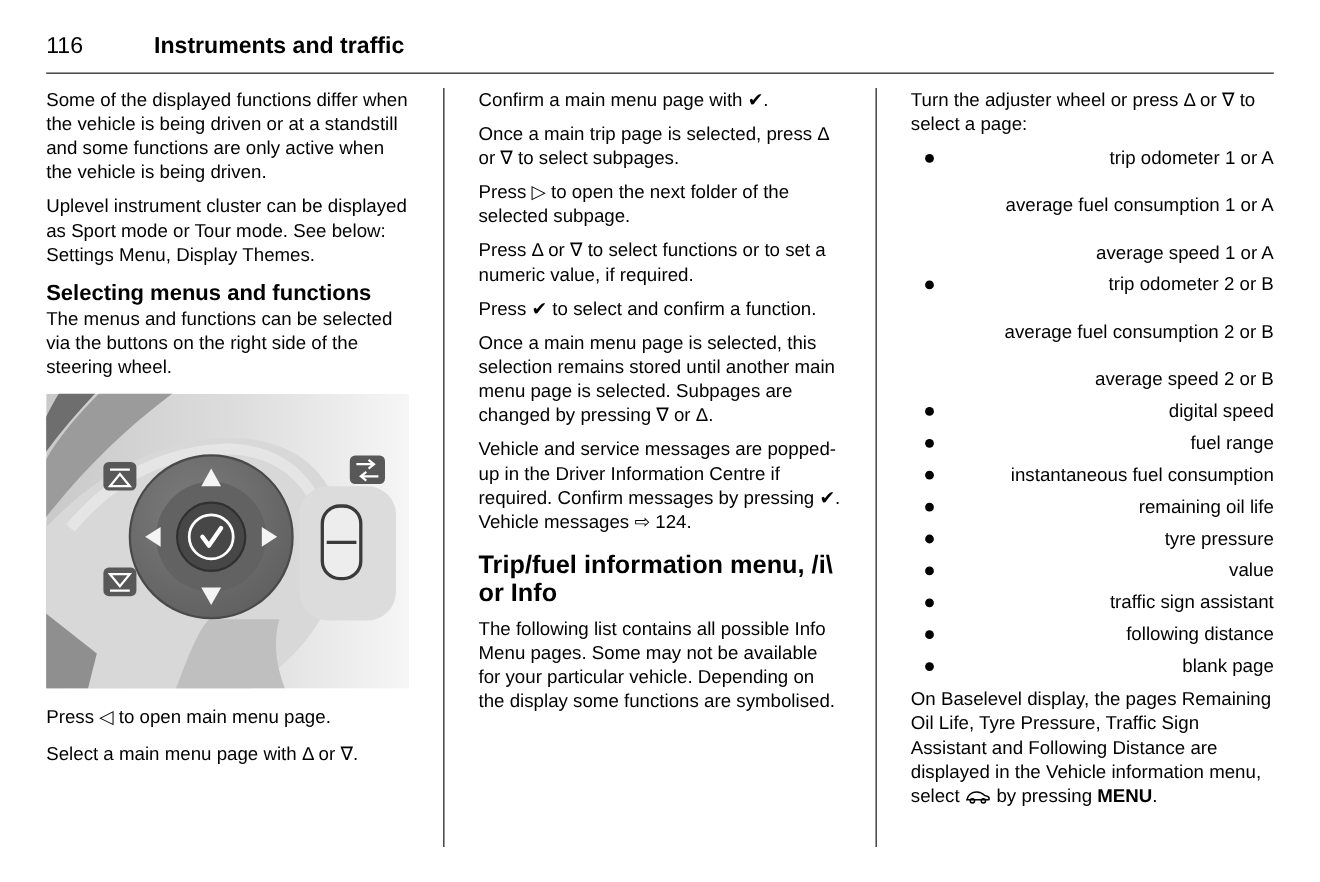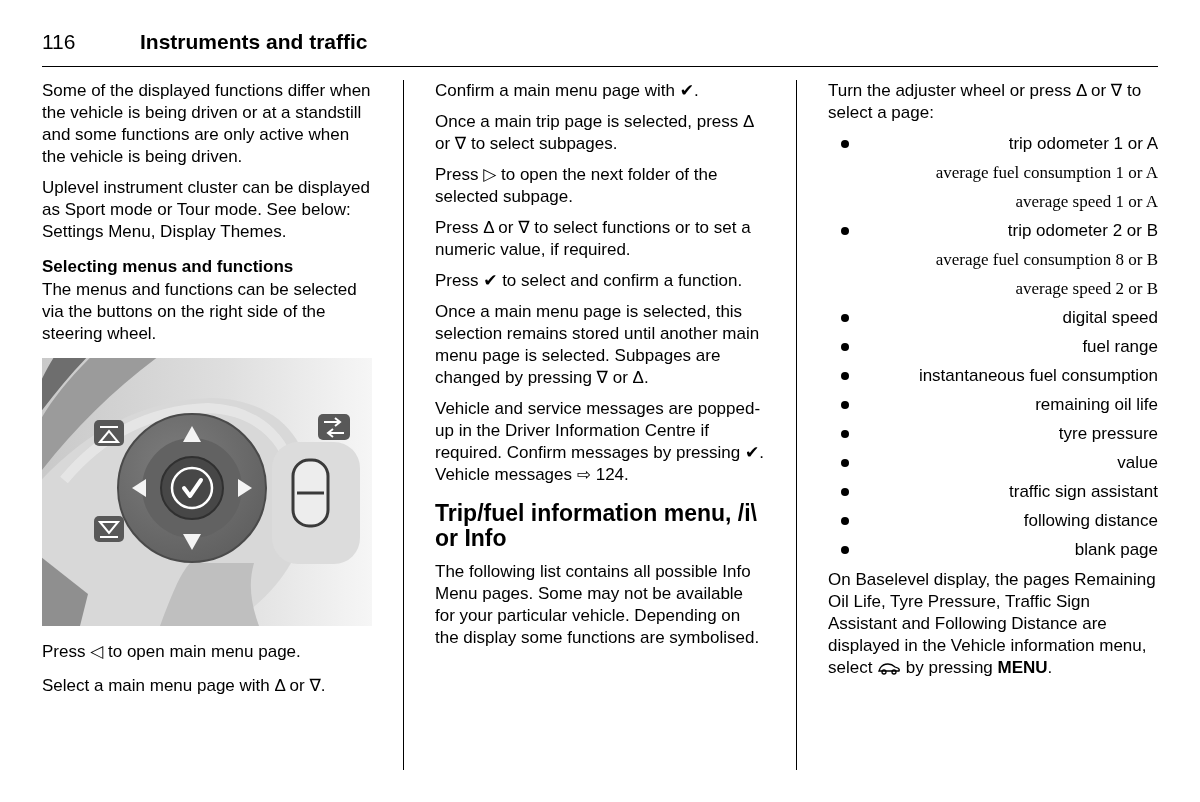--- a/index.html
+++ b/index.html
@@ -20,34 +20,34 @@
   .page-title { font-size: 21px; font-weight: bold; margin: 0; }
 
   .columns {
     position: absolute; left: 42px; top: 80px; width: 1116px;
     display: flex; justify-content: space-between;
   }
   .col { width: 330px; font-size: 17px; line-height: 22px; }
   .vdivider { width: 1px; background: #000; height: 690px; flex: 0 0 1px; }
 
   p.body { margin: 0 0 9px 0; }
-  .subhead { font-size: 17px; font-weight: bold; margin: 13px 0 1px 0; }
+  .subhead { font-size: 20px; font-weight: bold; margin: 13px 0 1px 0; }
   .section-head { font-size: 23px; line-height: 25px; font-weight: bold; margin: 15px 0 10px 0; }
 
   .figure { width: 330px; height: 268px; margin: 13px 0 15px 0; }
   .caption { margin: 0 0 12px 0; }
 
   .intro { margin: 0 0 9px 0; }
   ul.pages { list-style: none; margin: 3px 0 8px 0; padding: 0; text-align: right; }
   ul.pages li { position: relative; padding-left: 38px; margin: 0 0 7px 0; }
   ul.pages li::before {
     content: ""; position: absolute; left: 13px; top: 7px;
     width: 8px; height: 8px; border-radius: 50%; background: #000;
   }
-  .sub-line { margin-top: 7px; font-family: Liberation Serif, serif; }
+  .sub-line { margin-top: 21px; }
 
   .note { margin: 4px 0 0 0; }
   .note strong { font-weight: bold; }
   .car-icon svg { vertical-align: -2px; }
 </style>
 </head>
 <body>
 
 <div class="sheet">
 
@@ -145,21 +145,21 @@
       <p class="intro">Turn the adjuster wheel or press Δ or ∇ to select a page:</p>
 
       <ul class="pages">
         <li>
           <span>trip odometer 1 or A</span>
           <div class="sub-line">average fuel consumption 1 or A</div>
           <div class="sub-line">average speed 1 or A</div>
         </li>
         <li>
           <span>trip odometer 2 or B</span>
-          <div class="sub-line">average fuel consumption 8 or B</div>
+          <div class="sub-line">average fuel consumption 2 or B</div>
           <div class="sub-line">average speed 2 or B</div>
         </li>
         <li>
           <span>digital speed</span>
         </li>
         <li>
           <span>fuel range</span>
         </li>
         <li>
           <span>instantaneous fuel consumption</span>

